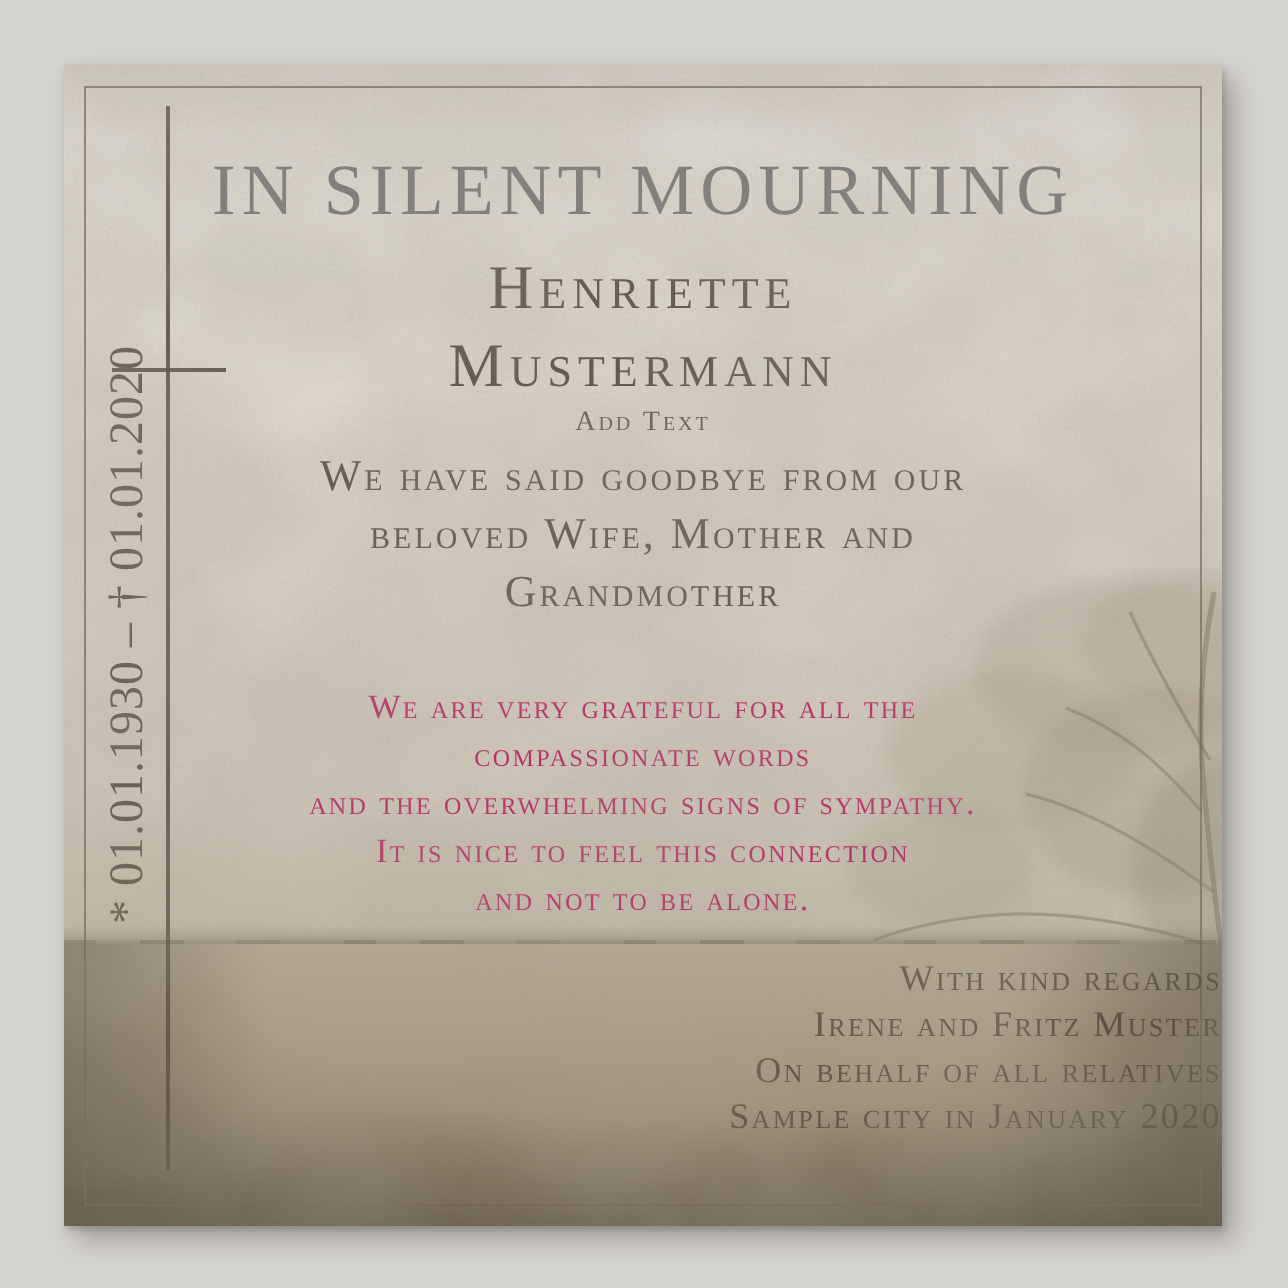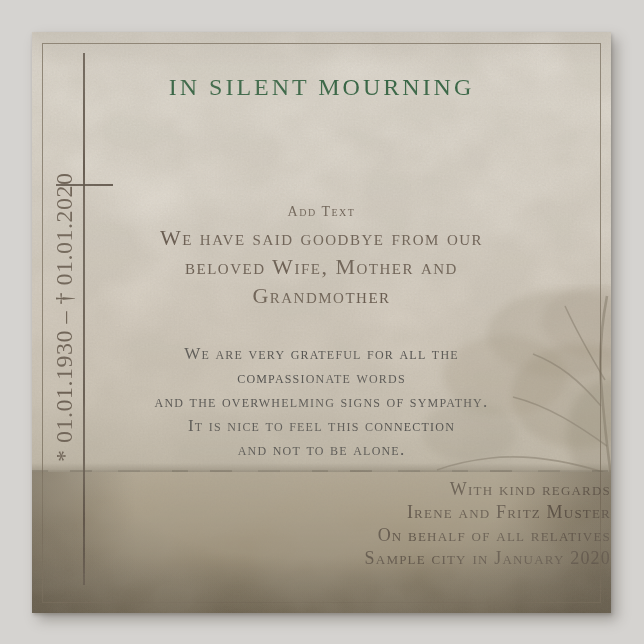--- a/index.html
+++ b/index.html
@@ -52,25 +52,25 @@
   }
   .cross-v{position:absolute;left:51px;top:21px;width:2px;height:532px;background:#493e33;opacity:.88;}
   .cross-h{position:absolute;left:24px;top:152px;width:57px;height:2px;background:#493e33;opacity:.88;}
   .dates{
     position:absolute;left:-108px;top:276px;width:280px;height:28px;line-height:28px;
     transform:rotate(-90deg);text-align:center;white-space:nowrap;
     font-size:24px;letter-spacing:.5px;color:#5b4e42;
   }
   .txt{position:absolute;left:0;width:100%;text-align:center;color:#584a3f;}
   .lines{white-space:pre-line;}
-  .title{top:42px;font-size:24px;letter-spacing:3px;color:#14532d;}
+  .title{top:42px;font-size:36px;letter-spacing:3px;color:#737373;}
   .name{top:92px;font-size:31px;line-height:39px;letter-spacing:3px;font-variant:small-caps;color:#52453b;}
   .addtext{top:172px;font-size:14px;letter-spacing:1.5px;font-variant:small-caps;color:#5d5045;}
   .goodbye{top:191px;font-size:22px;line-height:29px;letter-spacing:1.5px;font-variant:small-caps;}
-  .grateful{top:310px;font-size:17px;line-height:24px;letter-spacing:1.2px;font-variant:small-caps;color:#404040;}
+  .grateful{top:310px;font-size:17px;line-height:24px;letter-spacing:1.2px;font-variant:small-caps;color:#be185d;}
   .regards{top:446px;font-size:18px;line-height:23px;letter-spacing:1.2px;font-variant:small-caps;color:#51463b;text-align:right;}
 </style>
 </head>
 <body>
 
 <div class="stage">
   <div class="poster">
 
     <div class="sky"></div>
 
@@ -109,20 +109,22 @@
 
     <div class="inner-border"></div>
 
     <div class="cross-v"></div>
     <div class="cross-h"></div>
 
     <div class="dates">* 01.01.1930 – † 01.01.2020</div>
 
     <div class="txt title">IN SILENT MOURNING</div>
 
+    <div class="txt name lines">Henriette
+Mustermann</div>
 
     <div class="txt addtext">Add Text</div>
 
     <div class="txt goodbye lines">We have said goodbye from our
 beloved Wife, Mother and
 Grandmother</div>
 
     <div class="txt grateful lines">We are very grateful for all the
 compassionate words
 and the overwhelming signs of sympathy.

